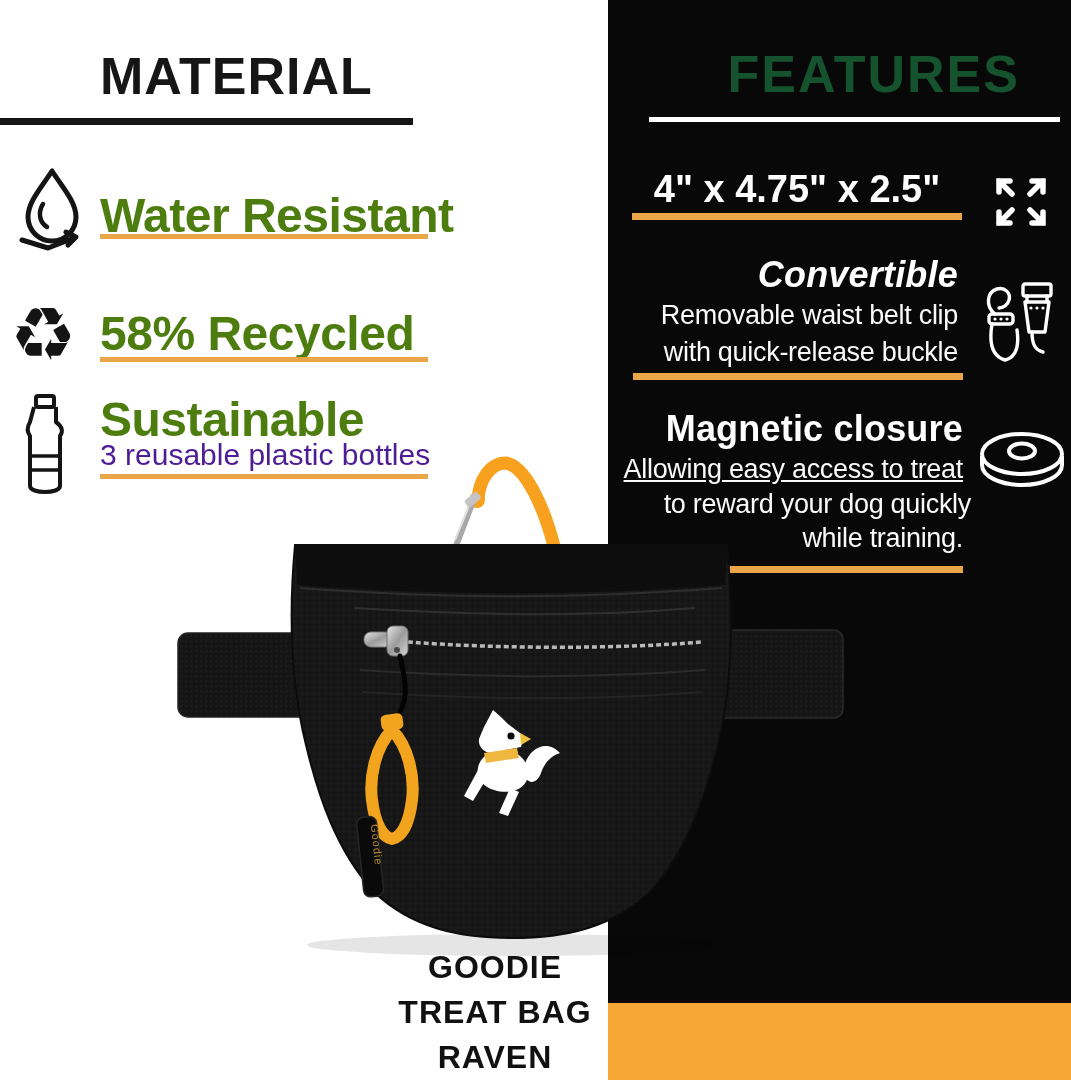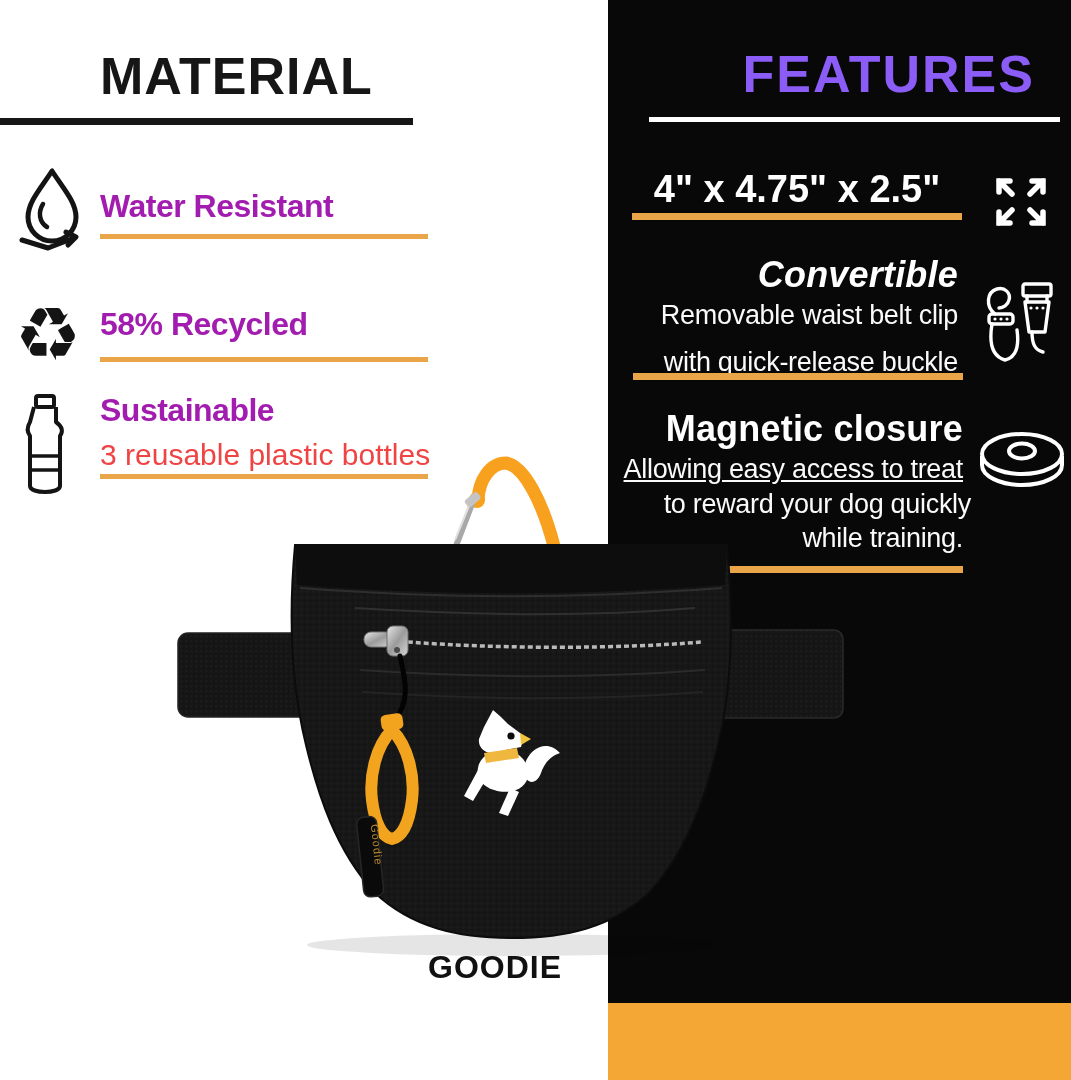--- a/index.html
+++ b/index.html
@@ -1,29 +1,29 @@
 <!DOCTYPE html>
 <html><head>
 <meta charset="utf-8">
 <style>
   html,body{margin:0;padding:0;background:#ffffff;}
   body{width:1071px;height:1080px;position:relative;overflow:hidden;
        font-family:"Liberation Sans", sans-serif;-webkit-font-smoothing:antialiased;}
-  .abs{position:absolute;text-align:center;}
+  .abs{position:absolute;}
   
   #features-panel{left:608px;top:0;width:463px;height:1003px;background:#080808;}
   #orange-strip{left:608px;top:1003px;width:463px;height:77px;background:#F4A735;}
   
   .h-material{left:100px;top:46px;font-size:52px;font-weight:700;color:#161616;letter-spacing:1px;}
   .material-rule{left:0;top:118px;width:413px;height:7px;background:#161616;}
-  .h-features{right:36px;top:44px;font-size:52px;font-weight:700;color:#8b5cf6;letter-spacing:2px;}
+  .h-features{right:51px;top:44px;font-size:52px;font-weight:700;color:#14532d;letter-spacing:2px;}
   .features-rule{left:649px;top:117px;width:411px;height:5px;background:#ffffff;}
   
-  .mi-title{font-size:32px;font-weight:700;color:#a21caf;letter-spacing:-0.5px;}
-  .mi-sub{font-size:30px;font-weight:400;color:#ef4444;}
+  .mi-title{font-size:48px;font-weight:700;color:#4d7c0f;letter-spacing:-0.5px;}
+  .mi-sub{font-size:30px;font-weight:400;color:#4c1d95;}
   .accent-line{background:#E9A548;}
   
   .ft-dims{left:632px;top:168px;width:330px;text-align:center;font-size:38px;font-weight:700;color:#fff;}
   .ft-title{font-size:36px;font-weight:700;color:#ffffff;letter-spacing:0.2px;}
   .ft-sub{font-size:27px;font-weight:400;color:#fafafa;letter-spacing:-0.3px;line-height:35px;text-align:right;}
   
   #caption{left:360px;top:945px;width:270px;text-align:center;font-size:32px;font-weight:700;
            color:#111;letter-spacing:1px;line-height:45px;}
   svg{display:block;}
 </style>
@@ -74,21 +74,21 @@
       <path d="M20 20 L7 7 M7 18 L7 7 L18 7"></path>
       <path d="M38 20 L51 7 M51 18 L51 7 L40 7"></path>
       <path d="M20 36 L7 49 M7 38 L7 49 L18 49"></path>
       <path d="M38 36 L51 49 M51 38 L51 49 L40 49"></path>
     </g>
   </svg>
 </div>
 
 <div class="abs ft-title" style="right:113px;top:254px;font-style:italic;">Convertible</div>
 <div class="abs ft-sub" style="right:113px;top:298px;">Removable waist belt clip</div>
-<div class="abs ft-sub" style="right:113px;top:345px;">with quick-release buckle</div>
+<div class="abs ft-sub" style="right:113px;top:335px;">with quick-release buckle</div>
 <div class="abs accent-line" style="left:633px;top:373px;width:330px;height:7px;"></div>
 <div class="abs" style="left:981px;top:280px;">
   <svg width="74" height="102" viewBox="0 0 74 102">
     <g stroke="#ffffff" stroke-width="3.4" fill="none" stroke-linecap="round" stroke-linejoin="round">
       <path d="M14 34 C4 26 6 12 16 9 C24 7 30 13 28 20 C27 25 22 28 18 28"></path>
       <rect x="8" y="34" width="24" height="10" rx="3"></rect>
       <path d="M11 44 C8 62 10 76 24 80 C36 77 38 64 36 50"></path>
       <rect x="42" y="4" width="28" height="12" rx="2"></rect>
       <line x1="46" y1="16" x2="46" y2="22"></line>
       <line x1="66" y1="16" x2="66" y2="22"></line>
@@ -198,13 +198,15 @@
         <path d="M57 23 L68 29 L58 35 Z" fill="#F2C33C"></path>
         <circle cx="48" cy="26" r="3.6" fill="#0c0c0c"></circle>
         <path d="M21 43 L54 38 L56 48 L23 53 Z" fill="#F0B73F"></path>
       </g>
     </g>
   </svg>
 </div>
 
 <div class="abs" id="caption">
   <div>GOODIE</div>
+  <div>TREAT BAG</div>
+  <div>RAVEN</div>
 </div>
 
 </body></html>

